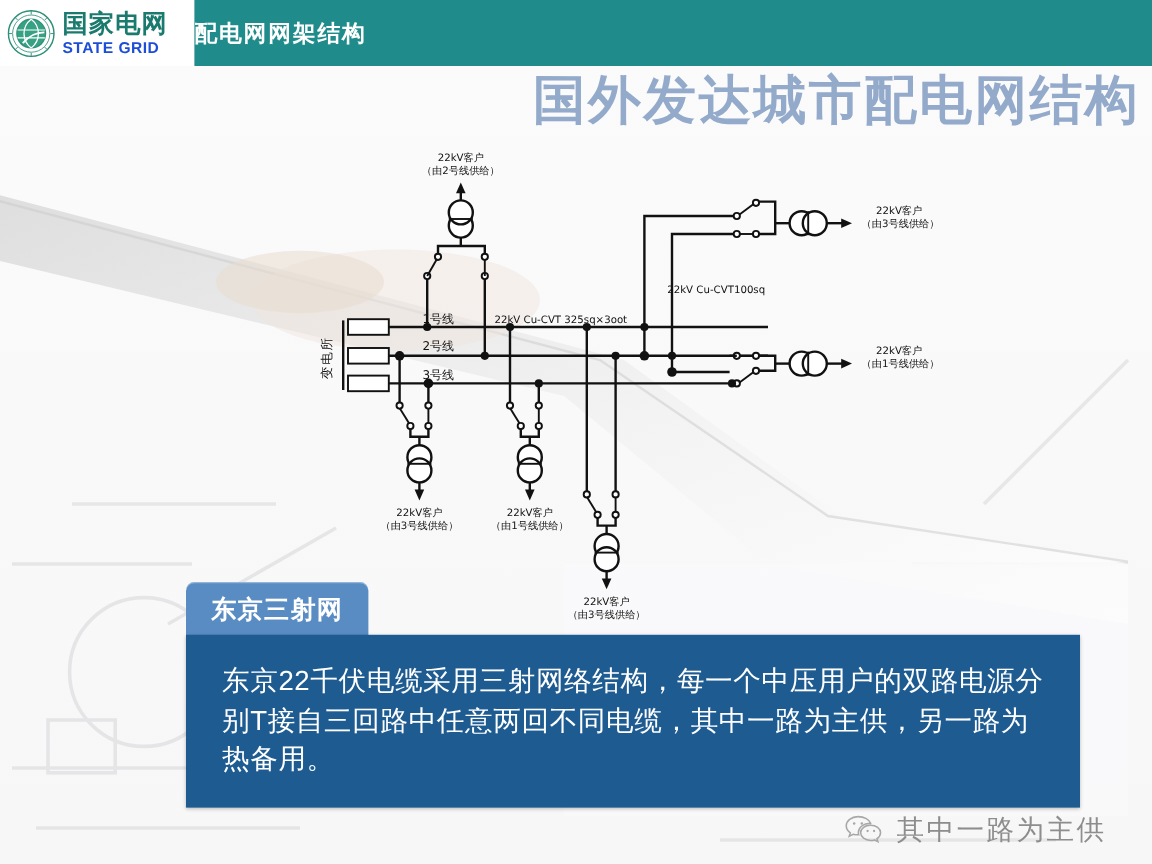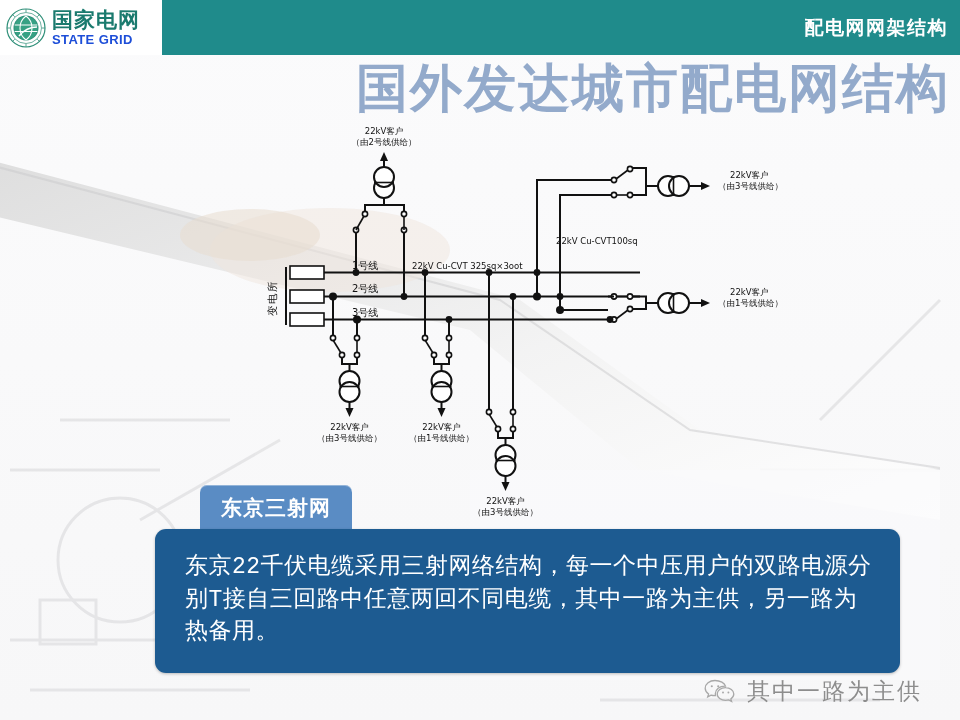--- a/index.html
+++ b/index.html
@@ -26,55 +26,54 @@
     font-family:"DejaVu Sans", sans-serif;
     font-size:21px; font-weight:bold; color:#1a7a6e; letter-spacing:1px;
   }
   #logo-en {
     font-family:Liberation Sans, sans-serif;
     font-size:13px; font-weight:bold; color:#1d4ed8;
     letter-spacing:.4px; margin-top:2px;
   }
   #header-bar {
     position:absolute; left:162px; top:0; width:798px; height:55px;
-    background:#1f8b8b; display:flex; align-items:center; justify-content:flex-end;
+    background:#1f8b8b; display:flex; align-items:center; 
     padding-right:12px;
   }
   #header-bar-title {
     font-family:"DejaVu Sans", sans-serif;
     font-size:19px; font-weight:bold; color:#ffffff; letter-spacing:1.5px;
   }
 
   
   #slide-title {
     position:absolute; right:10px; top:54px; z-index:5;
     font-family:Liberation Mono, monospace;
-    font-size:52px; font-weight:bold; color:#93aacb;
+    font-size:44px; font-weight:bold; color:#93aacb;
     letter-spacing:2px; white-space:nowrap;
   }
 
   
   #diagram { position:absolute; left:0; top:120px; width:960px; height:400px; z-index:3; }
   #diagram text { font-family:"DejaVu Sans", sans-serif; fill:#111; }
 
   
   #callout { position:absolute; left:155px; top:485px; width:745px; z-index:6; }
   #callout-tab {
     width:152px; height:46px; background:#5a8cc4;
     border-radius:7px 7px 0 0;
     display:flex; align-items:center; justify-content:center;
     color:#ffffff; font-family:"DejaVu Serif", serif;
     font-size:21px; font-weight:bold; letter-spacing:1px;
     box-shadow:inset 0 1px 0 rgba(255,255,255,.35);
-    margin-left:45px;
   }
   #callout-body {
     width:745px; min-height:125px; background:#1d5b91;
-    border-radius:11px; padding:22px 26px 24px 30px;
-    color:#ffffff; font-family:Liberation Mono, monospace;
+    border-radius:0; padding:22px 26px 24px 30px;
+    color:#ffffff; font-family:Liberation Sans, sans-serif;
     font-size:23px; line-height:1.42; letter-spacing:.5px;
     margin-top:-2px;
     box-shadow:0 1px 3px rgba(0,0,0,.25);
   }
 
   
   #footer {
     position:absolute; left:0; bottom:0; width:960px; height:58px; z-index:6;
     display:flex; align-items:center; justify-content:flex-end;
     padding-right:38px; gap:10px;

